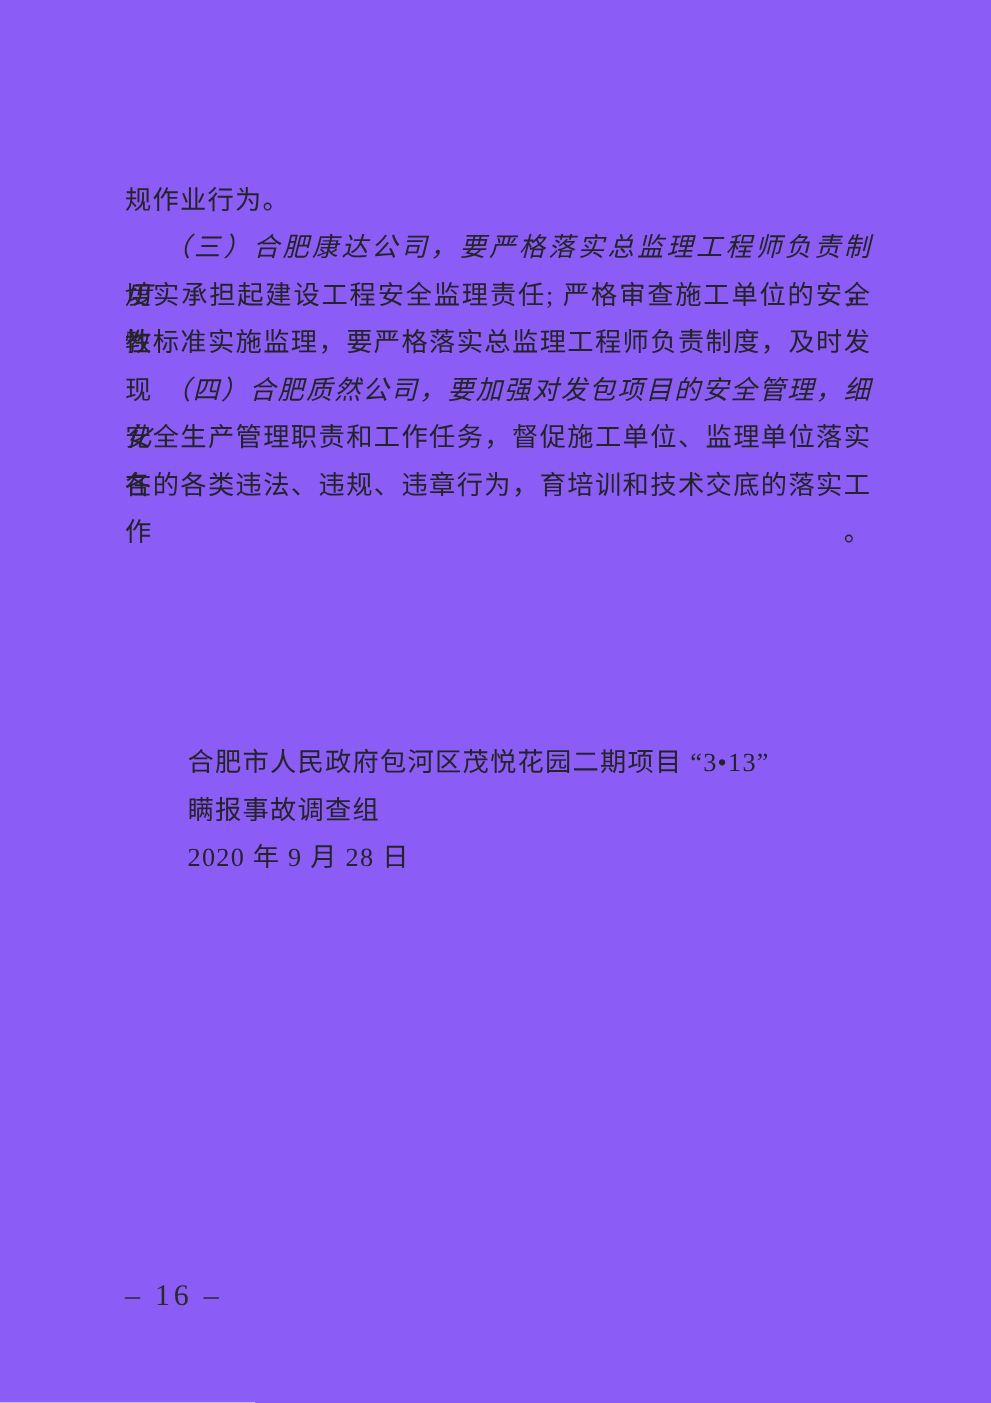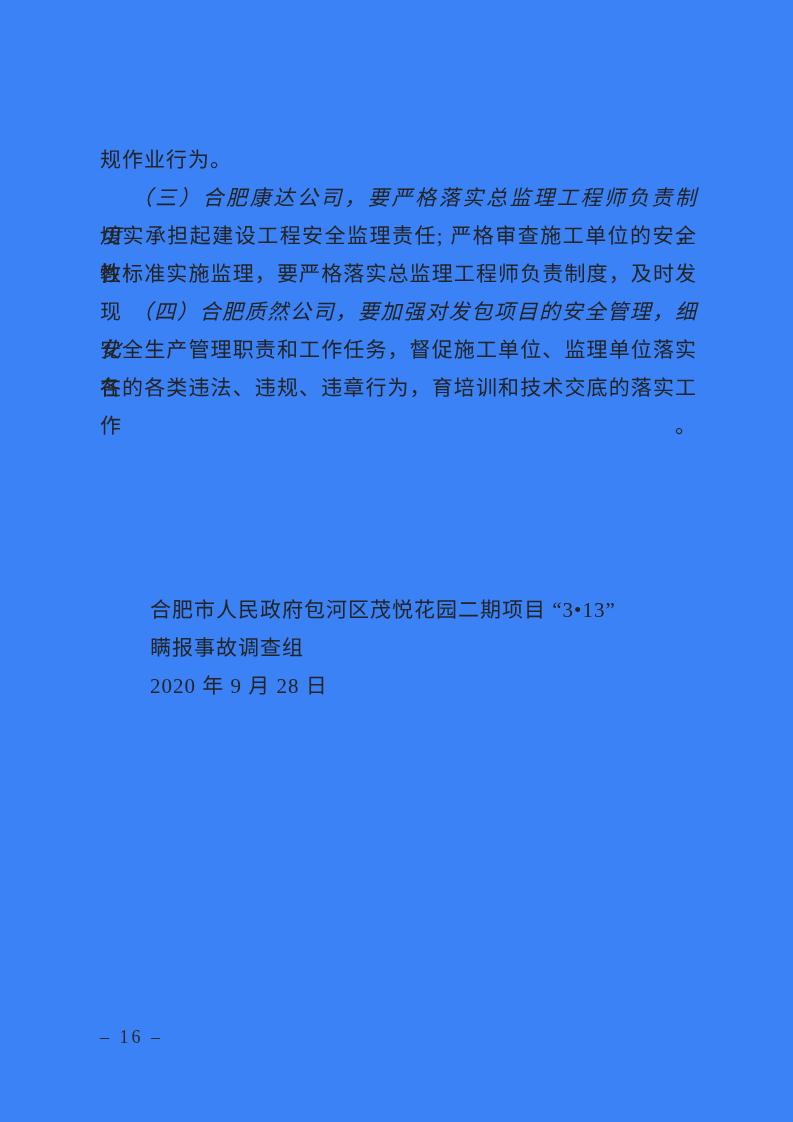--- a/index.html
+++ b/index.html
@@ -13,21 +13,21 @@
     height: 1122px;
     position: relative;
     font-family: "Liberation Serif", "DejaVu Serif", serif;
   }
   .page {
     position: absolute;
     left: 0;
     top: 0;
     width: 793px;
     height: 1122px;
-    background: #3b82f6;
+    background: #8b5cf6;
     color: #222222;
     overflow: hidden;
   }
   .body-text {
     position: absolute;
     left: 100px;
     top: 141px;
     width: 597px;
     font-size: 21px;
     color: #242424;
@@ -56,21 +56,21 @@
   }
   .sig-line {
     height: 38px;
     line-height: 38px;
     letter-spacing: 1px;
   }
   .page-number {
     position: absolute;
     left: 100px;
     top: 1025px;
-    font-size: 18px;
+    font-size: 24px;
     line-height: 24px;
     letter-spacing: 3px;
     color: #2a2a2a;
   }
 </style>
 </head>
 <body>
 
 <div class="page">
 

